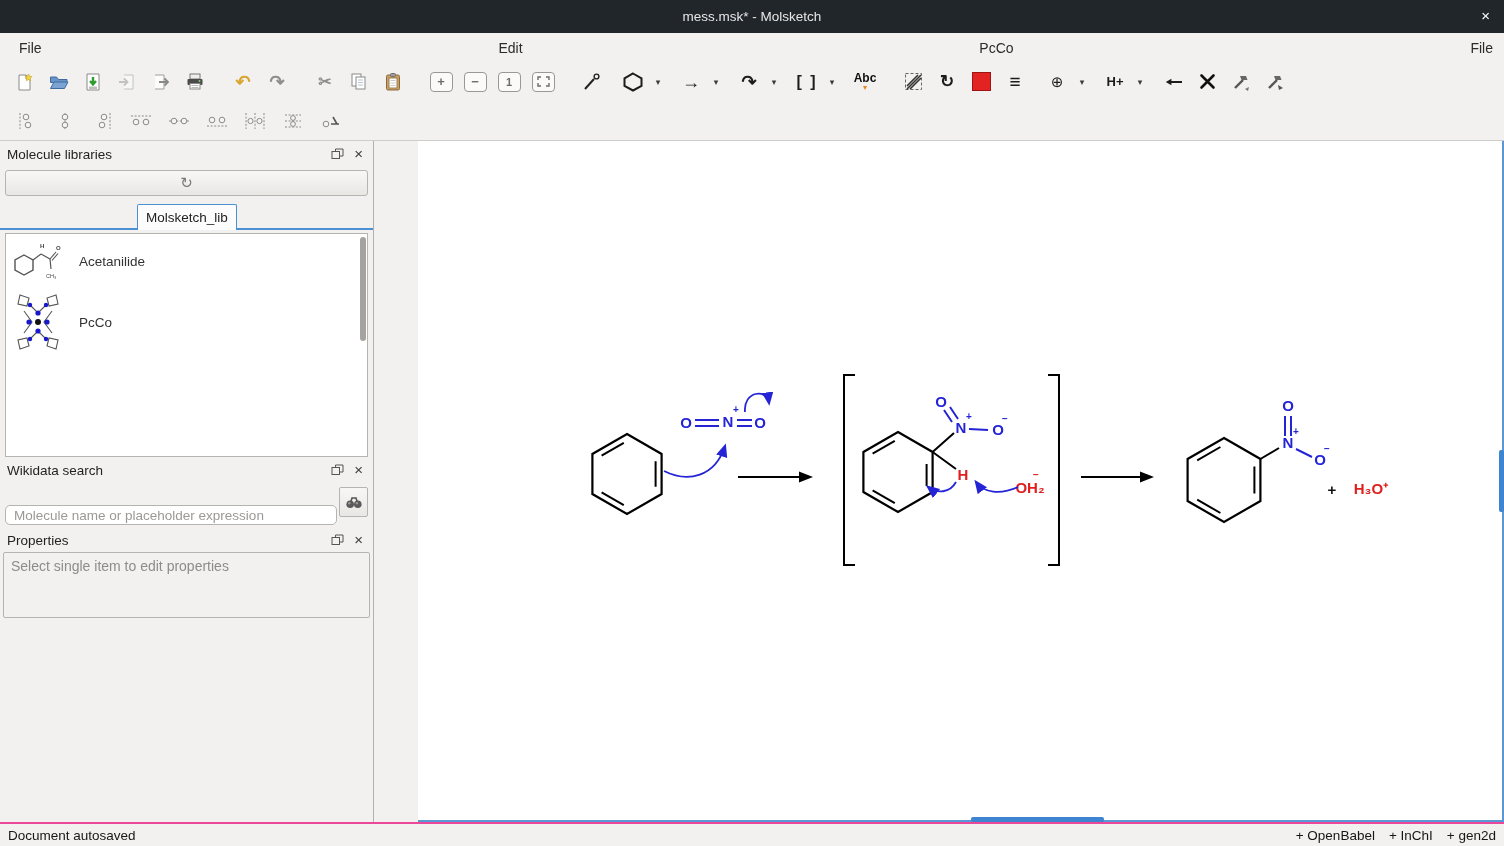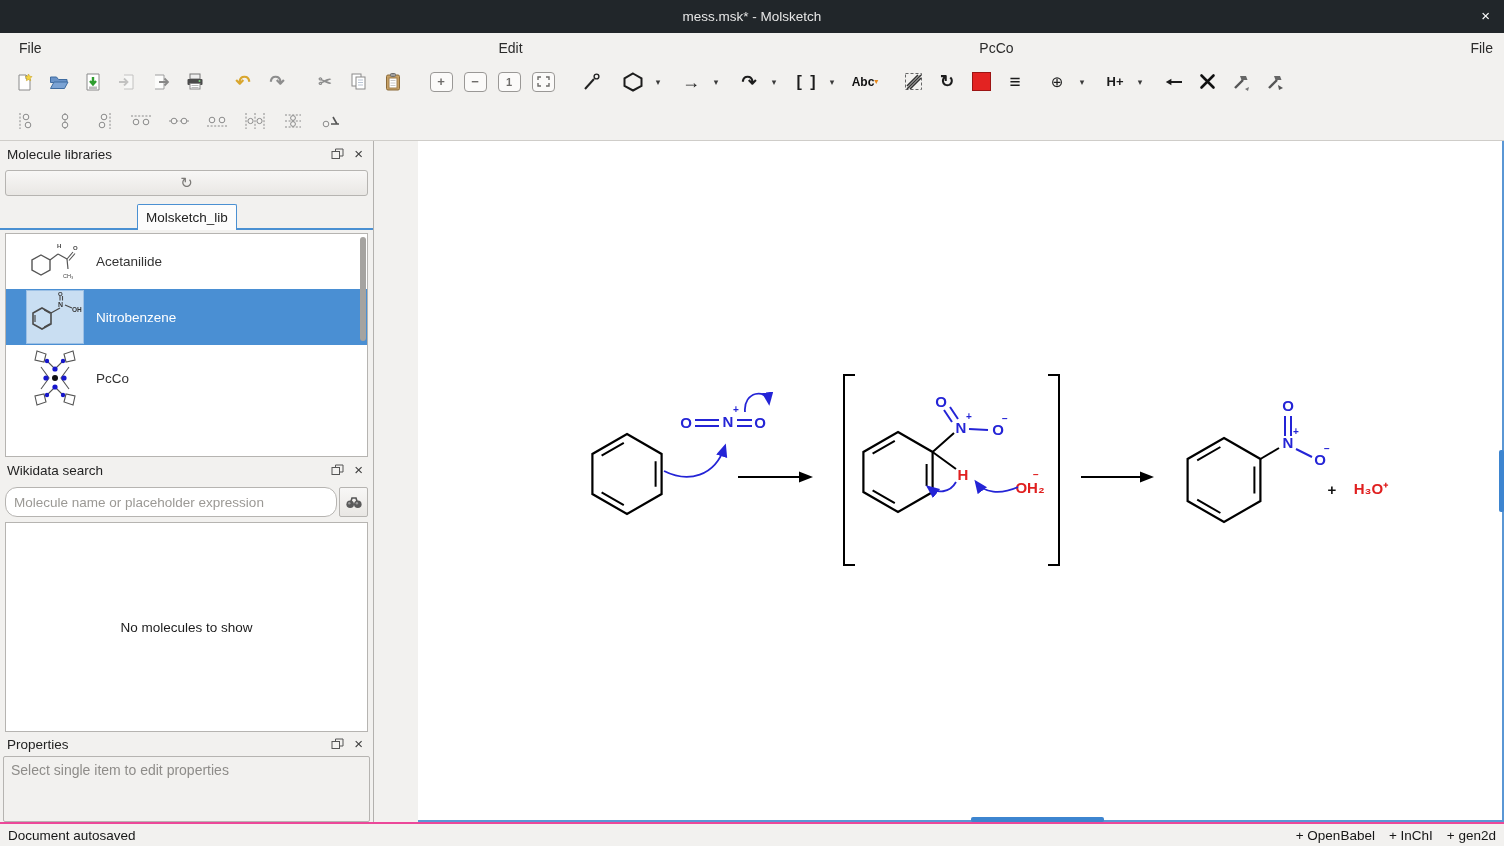--- a/index.html
+++ b/index.html
@@ -25,21 +25,21 @@
     border-radius:3px; color:#222; }
   .dd { width:16px; height:32px; display:flex; align-items:center; justify-content:center;
     font-size:9px; color:#3a3a3a; }
   .sp { width:14px; } .sp2 { width:8px; }
   .glyph { font-size:18px; font-weight:bold; color:#1c1c1c; line-height:1; }
   .glyph.y { color:#d9a62e; } .glyph.g { color:#8d8d8d; }
   .zbox { width:23px; height:20px; border:1.5px solid #9a9896; border-radius:4px;
     color:#6e6c6a; display:flex; align-items:center; justify-content:center;
     font-size:13px; font-weight:bold; background:#fbfaf9; }
   .redsq { width:19px; height:19px; background:#e32322; border:1px solid #9c1413; }
-  .abc { display:flex; flex-direction:row; align-items:center; line-height:1; }
+  .abc { display:flex; flex-direction:column; align-items:center; line-height:1; }
   .abc b { font-size:12px; color:#111; } .abc i { font-style:normal; font-size:8px; color:#e8881a; }
   .sm { font-size:13px; font-weight:bold; color:#1c1c1c; }
   .alnbtn { width:38px; height:28px; display:flex; align-items:center; justify-content:center; }
 
   
   .main { display:flex; height:681px;gap:44px; }
   .sidebar { width:374px; background:#f2f1ef; border-right:1px solid #b3b1ae; }
   .dockhead { height:26px; display:flex; align-items:center; padding:0 10px 0 7px;
     font-size:13.5px; color:#232323; }
   .dockhead .spacer { flex:1; }
@@ -53,33 +53,33 @@
 
   .tabbar { height:32px; position:relative; }
   .tabbar .underline { position:absolute; left:0; right:0; bottom:3px; height:2px; background:#4a90d2; }
   .tab { position:absolute; left:137px; bottom:3px; width:100px; height:26px;
     background:#fcfcfc; border:1px solid #4a90d2; border-bottom:none;
     border-radius:2px 2px 0 0; display:flex; align-items:center; justify-content:center;
     font-size:13.5px; color:#222; }
 
   .liblist { margin:0 5px; height:224px; background:#fff; border:1px solid #b6b4b1;
     position:relative; overflow:hidden; }
-  .librow { display:flex; align-items:center; padding-left:20px; font-size:13.5px; color:#333; }
+  .librow { display:flex; align-items:center; padding-left:3px; font-size:13.5px; color:#333; }
   .librow.sel { background:#4a8fd3; color:#fff; }
   .librow.alt { background:#e9e8e6; }
   .thumb { background:#fff; display:flex; align-items:center; justify-content:center; }
   .thumb.bluebg { background:#c9def2; border:1px solid #9cc0e5; }
   .liblabel { margin-left:12px; }
   .libscroll { position:absolute; right:1px; top:3px; width:6px; height:104px;
     background:#a5a3a0; border-radius:3px; }
 
   .searchrow { display:flex; padding:4px 5px 3px 5px; }
-  .searchrow input { flex:1; height:30px; border:1px solid #b6b4b1; border-radius:12px;
+  .searchrow input { flex:1; height:20px; border:1px solid #b6b4b1; border-radius:5px;
     padding:0 8px; font-size:13.5px; font-family:"Liberation Sans",sans-serif; color:#333;
-    background:#fff; outline:none; }
+    background:#fff; outline:none;margin-top:18px; }
   .searchrow input::placeholder { color:#9b9995; }
   .binocbtn { width:29px; height:30px; margin-left:2px; border:1px solid #b6b4b1;
     border-radius:2px; background:linear-gradient(#f8f7f6,#e9e7e4);
     display:flex; align-items:center; justify-content:center; }
 
   .results { margin:2px 5px 0 5px; height:210px; background:#fff; border:1px solid #b6b4b1;
     display:flex; align-items:center; justify-content:center; font-size:13.5px; color:#1d1d1d; }
 
   .propbox { margin:0 3px; height:66px; border:1px solid #b6b4b1; border-radius:2px;
     font-size:14px; color:#8e8c89; padding:5px 7px; background:#f2f1ef; }
@@ -401,35 +401,20 @@
             <path d="M31 16 L40 21" stroke="#555" stroke-width="1.2" fill="none"></path>
             <path d="M40 21 L46 14 M42 22.5 L48 15.5" stroke="#555" stroke-width="1.1" fill="none"></path>
             <text x="46" y="12" font-size="6" fill="#444" font-weight="bold">O</text>
             <path d="M40 21 L41 31" stroke="#555" stroke-width="1.2" fill="none"></path>
             <text x="36" y="40" font-size="5.5" fill="#444">CH₃</text>
           </svg>
         </span>
         <span class="liblabel">Acetanilide</span>
       </div>
 
-      <div class="librow sel" style="height:56px">
-        <span class="thumb bluebg" style="width:58px;height:54px">
-          <svg width="56" height="52">
-            <polygon points="15,17 24,22 24,33 15,38 6,33 6,22" fill="none" stroke="#4a4a4a" stroke-width="1.6"></polygon>
-            <path d="M17.2,19 L23,22.3 M17.2,36 L23,32.7 M8,24 L8,31" stroke="#4a4a4a" stroke-width="1.2" fill="none"></path>
-            <path d="M24 22 L33 17" stroke="#4a4a4a" stroke-width="1.3" fill="none"></path>
-            <text x="31" y="15.5" font-size="7" fill="#333" font-weight="bold">N</text>
-            <path d="M33 9.5 L33 5 M35.5 9.5 L35.5 5" stroke="#4a4a4a" stroke-width="1.1"></path>
-            <text x="31" y="4.5" font-size="6" fill="#333" font-weight="bold">O</text>
-            <path d="M38 14 L45 17" stroke="#4a4a4a" stroke-width="1.2"></path>
-            <text x="45" y="21" font-size="6.5" fill="#333" font-weight="bold">OH</text>
-          </svg>
-        </span>
-        <span class="liblabel">Nitrobenzene</span>
-      </div>
 
       <div class="librow" style="height:66px">
         <span class="thumb" style="width:58px;height:64px">
           <svg width="56" height="62">
             <polygon points="10,4 19,7 17,15 8,13" fill="none" stroke="#555" stroke-width="1.1"></polygon>
             <polygon points="46,4 37,7 39,15 48,13" fill="none" stroke="#555" stroke-width="1.1"></polygon>
             <polygon points="10,58 19,55 17,47 8,49" fill="none" stroke="#555" stroke-width="1.1"></polygon>
             <polygon points="46,58 37,55 39,47 48,49" fill="none" stroke="#555" stroke-width="1.1"></polygon>
             <path d="M20 14 L28 22 L36 14 M20 48 L28 40 L36 48 M14 20 L22 31 L14 42 M42 20 L34 31 L42 42" fill="none" stroke="#555" stroke-width="1.1"></path>
             <circle cx="28" cy="22" r="2.6" fill="#1717cc"></circle>
@@ -468,23 +453,20 @@
         <svg width="18" height="14">
           <path d="M5.5 8 L7 3 h4 l1.5 5" fill="none" stroke="#555" stroke-width="1.6"></path>
           <circle cx="5.2" cy="9.2" r="3.8" fill="#5a5a5a"></circle>
           <circle cx="12.8" cy="9.2" r="3.8" fill="#5a5a5a"></circle>
           <circle cx="4.3" cy="8.3" r="1.2" fill="#9a9a9a"></circle>
           <circle cx="11.9" cy="8.3" r="1.2" fill="#9a9a9a"></circle>
         </svg>
       </div>
     </div>
 
-    <div class="results">
-      <span>No molecules to show</span>
-    </div>
 
     <div class="dockhead" style="height:24px">
       <span>Properties</span>
       <span class="spacer"></span>
       <span class="dico">
         <svg width="13" height="12">
             <rect x="1" y="3.5" width="7.5" height="7" fill="#f2f1ef" stroke="#555"></rect>
             <path d="M4.5 3.5 v-2.5 h7.5 v7 h-3" fill="none" stroke="#555"></path>
           </svg>
       </span>

